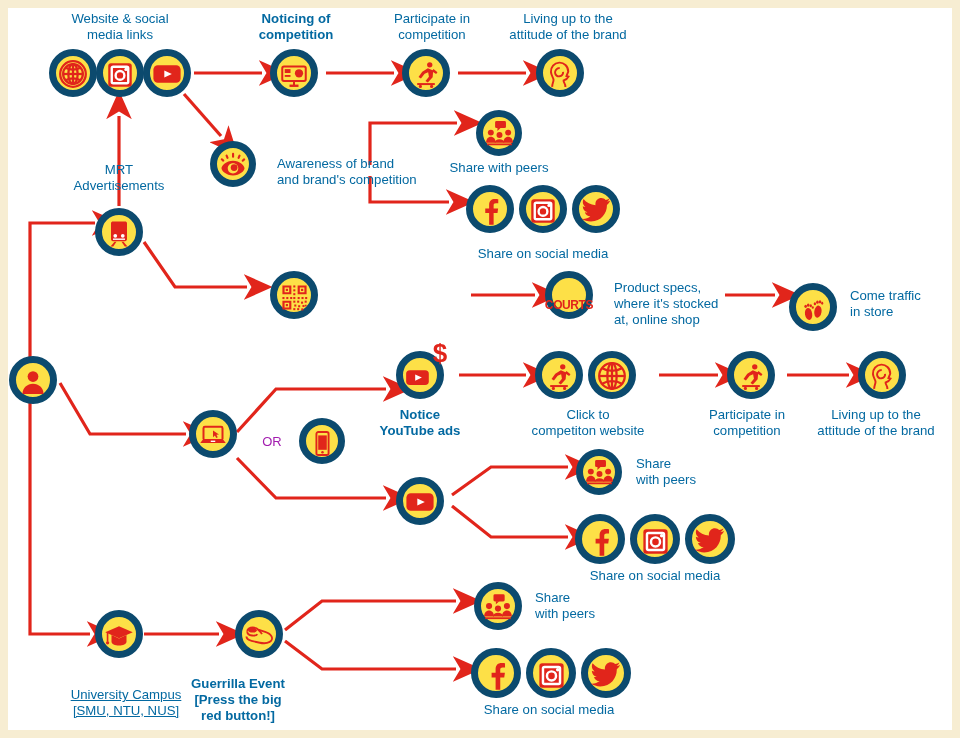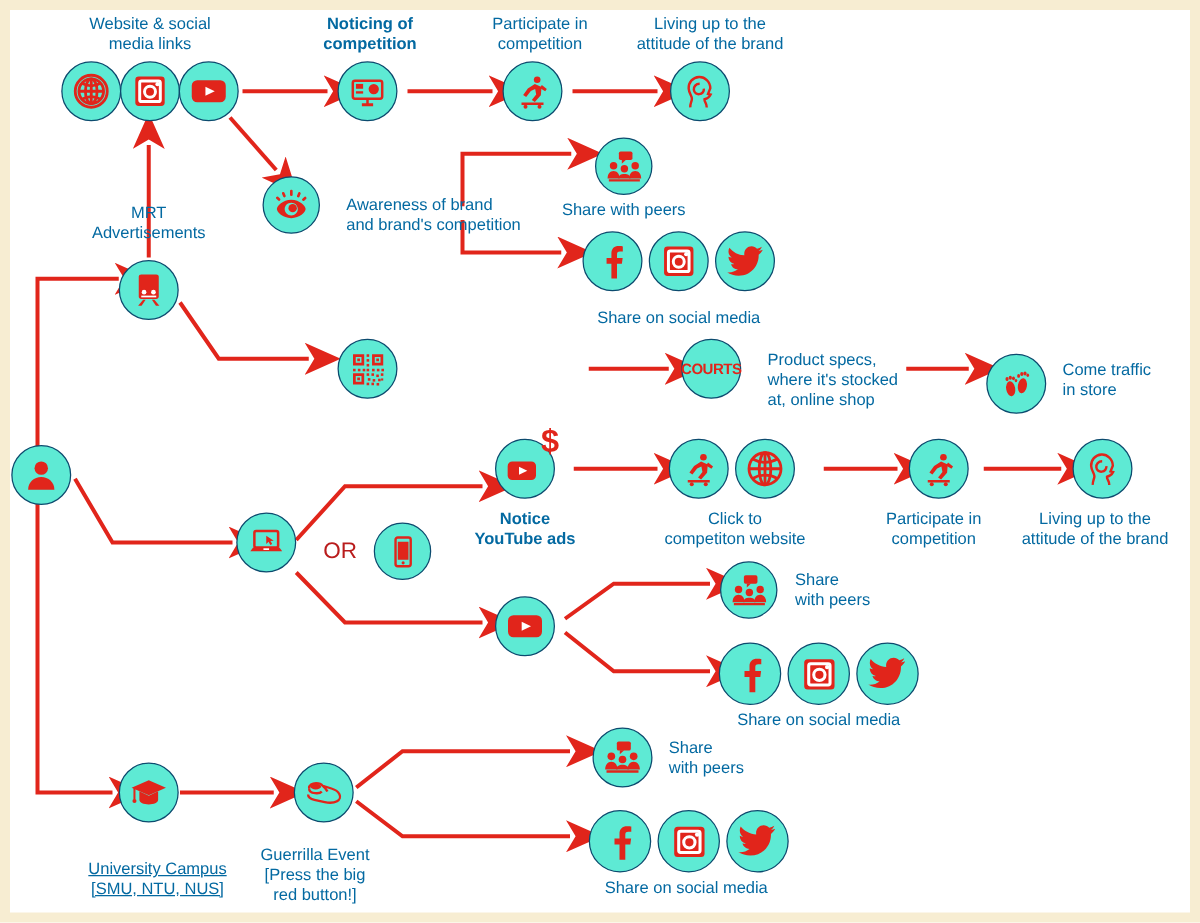--- a/index.html
+++ b/index.html
@@ -15,38 +15,38 @@
     width:944px;height:722px;
     background:#FFFFFF;
     overflow:hidden;
   }
   .lay{position:absolute;left:0;top:0;width:944px;height:722px;}
   svg.lay{pointer-events:none;}
 
   .node{position:absolute;transform:translate(-50%,-50%);}
   .circ{
     box-sizing:border-box;
-    border:1px solid #0c4a6e;
+    border:7px solid #0c4a6e;
     border-radius:50%;
-    background:#5eead4;
-    display:flex;align-items:center;justify-content:center;
+    background:#fde047;
+    display:flex;align-items:flex-end;justify-content:center;
     position:relative;
   }
   .lbl{
     position:absolute;
     color:#0369a1;
     font-size:13.2px;
     line-height:16px;
     text-align:center;
     white-space:pre-line;
     transform:translateX(-50%);
   }
   .lbl.left{text-align:left;transform:none;}
   .or{
-    position:absolute;color:#b91c1c;font-size:18px;
+    position:absolute;color:#a21caf;font-size:13px;
     transform:translate(-50%,-50%);
   }
   .ico{display:block;}
 </style>
 </head>
 <body>
 
 <div id="canvas">
 
   <svg class="lay" viewBox="0 0 944 722">
@@ -484,21 +484,21 @@
   <div class="node" style="left:251px;top:626px;">
     <div class="circ" style="width:48px;height:48px;">
       <svg class="ico" width="32" height="32" viewBox="0 0 24 24" fill="none" stroke="#E1251B" stroke-width="1.4">
         <path d="M3.2 9.4 C3.2 7.6 5 6.4 7.4 6.4 C9.4 6.4 10.8 7.2 11.4 8 L16.6 9.6 C18.6 10.2 20.6 11.4 21.4 13 C22.2 14.6 21.6 16.4 20 17.2 C18.2 18.2 15.4 18.4 12.6 17.8 L6.4 16.4 C4.2 15.9 2.6 14.6 2.6 13.2"></path>
         <path d="M3.2 9.4 C3.2 11 4.6 12.2 6.8 12.4 C8.6 12.6 10.2 12.2 10.8 11.4"></path>
         <ellipse cx="7.2" cy="8.4" rx="3.2" ry="1.8" fill="#E1251B" stroke="none"></ellipse>
         <path d="M11.4 8 C12.6 9 13.6 10 14.2 11.4"></path>
       </svg>
     </div>
   </div>
-  <div class="lbl" style="left:244px;top:668px;width:170px;">Guerrilla Event
+  <div class="lbl" style="left:230px;top:668px;width:170px;font-weight:bold;">Guerrilla Event
 [Press the big
 red button!]</div>
 
   <div class="node" style="left:490px;top:598px;">
     <div class="circ" style="width:48px;height:48px;">
       <svg class="ico" width="32" height="32" viewBox="0 0 24 24" fill="#E1251B">
         <rect x="8.6" y="2.4" width="8.4" height="5.4" rx="1.1"></rect>
         <path d="M10.4 7.6 L10.4 10 L13 7.6 Z"></path>
         <circle cx="5.3" cy="11.3" r="2.3"></circle>
           <circle cx="18.7" cy="11.3" r="2.3"></circle>

